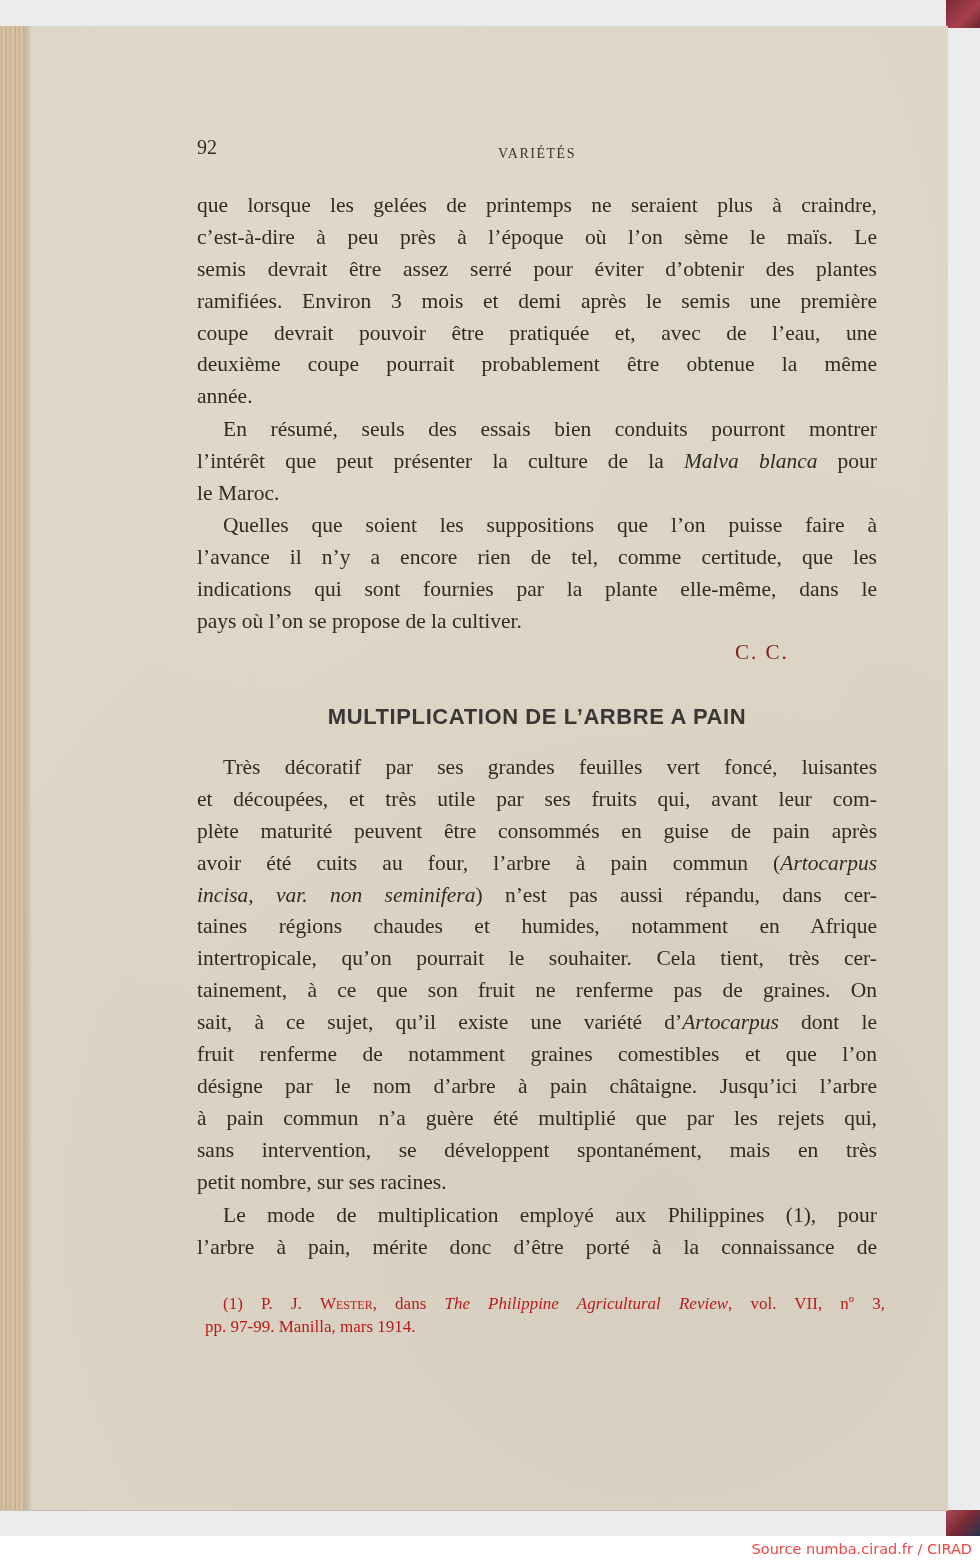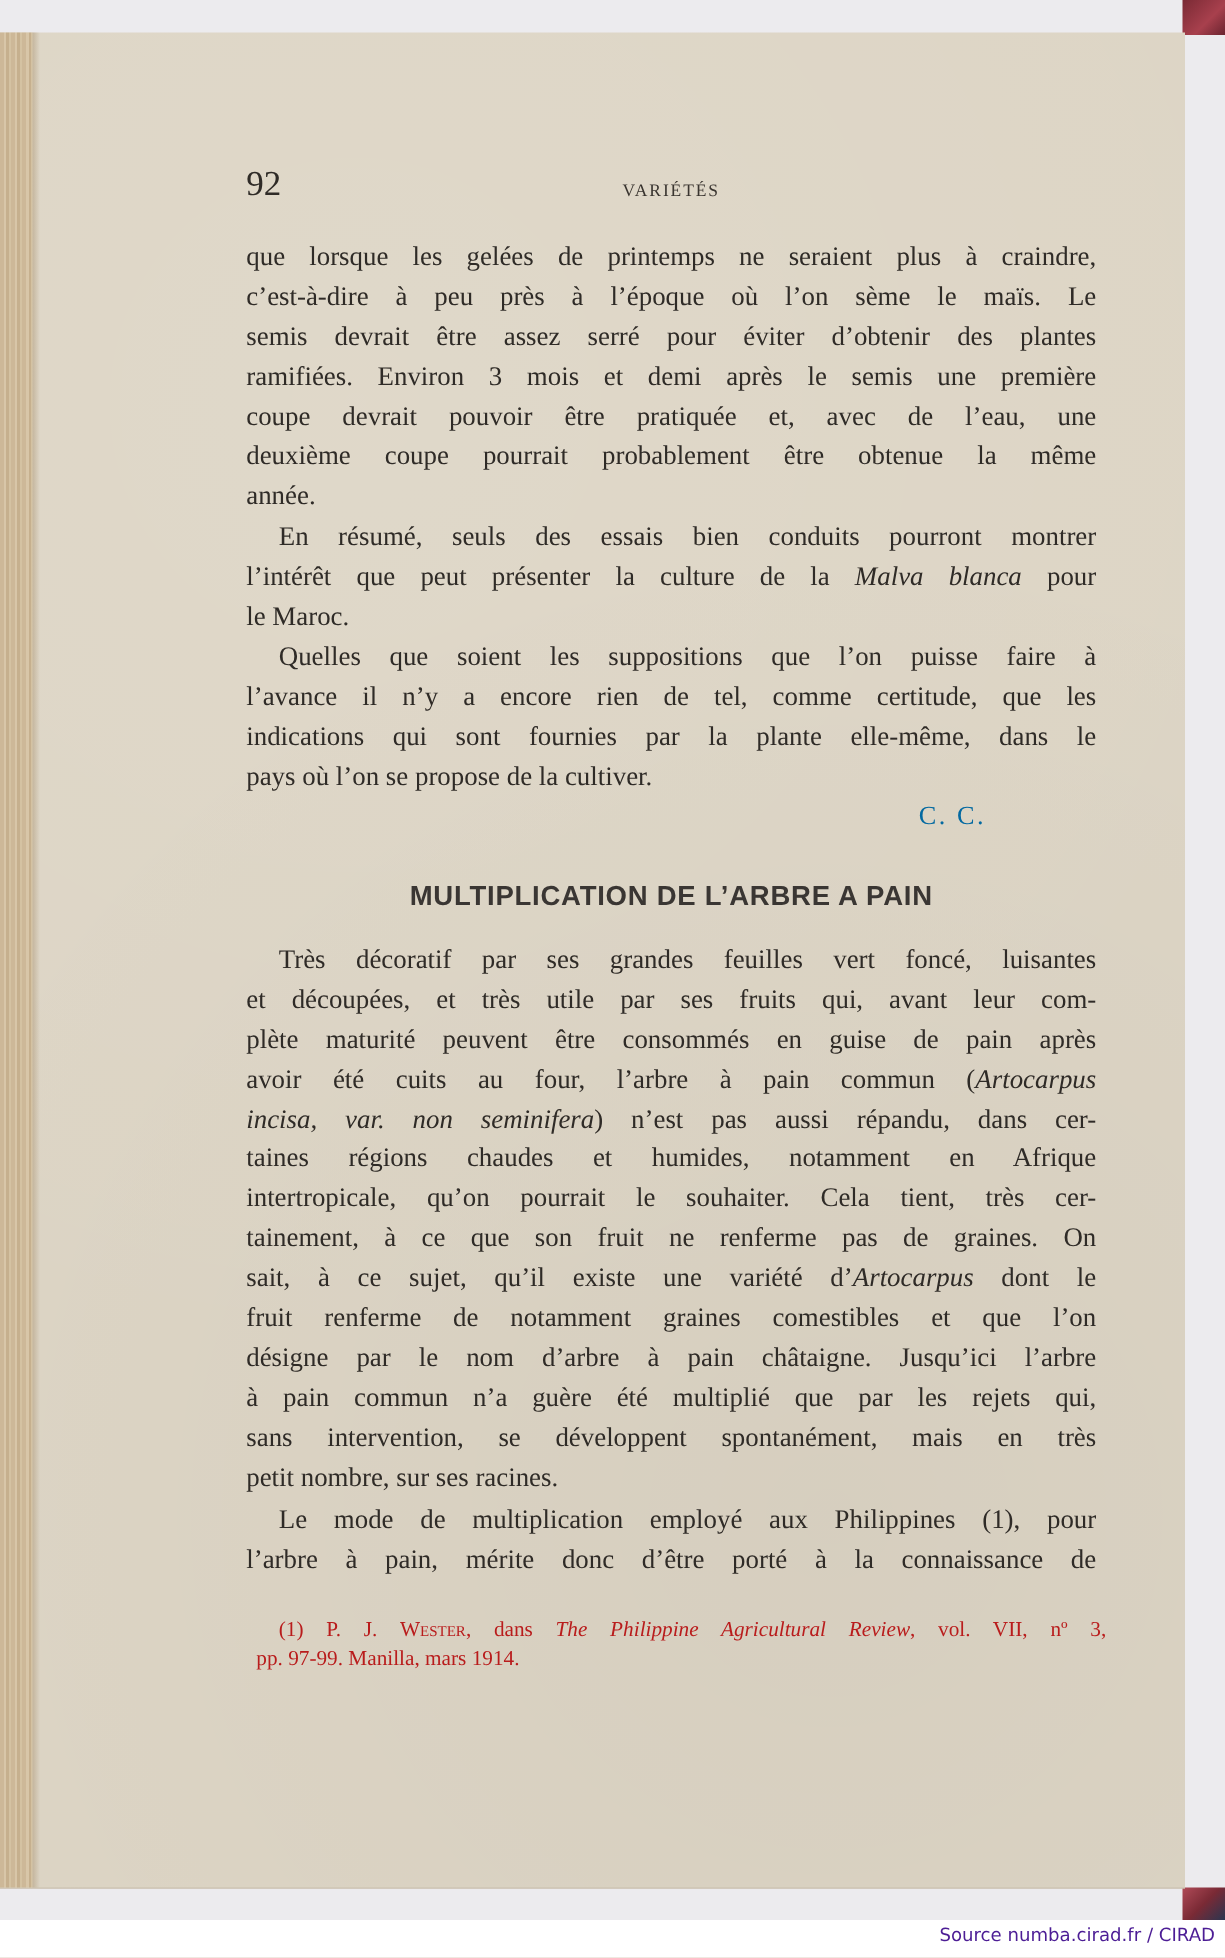--- a/index.html
+++ b/index.html
@@ -38,46 +38,46 @@
     }
     .text {
       color: #2f2b27;
       font-size: 21.5px;
       line-height: 31.9px;
     }
     .runhead {
       position: absolute; top: 132px; left: 197px; width: 680px; height: 32px;
     }
     .page-number {
-      position: absolute; left: 0; top: 0; font-size: 28px; color: #2f2b27;
+      position: absolute; left: 0; top: 0; font-size: 20px; color: #2f2b27;
     }
     .running-title {
       position: absolute; left: 0; right: 0; top: 6px; text-align: center;
       font-size: 14px; letter-spacing: 1.5px; color: #3a3530;
     }
     .block { position: absolute; left: 197px; width: 680px; }
     .line { display: block; white-space: nowrap; text-align: justify; text-align-last: justify; height: 31.9px; }
     .line.last { text-align-last: left; }
     .line.indent { padding-left: 26px; }
-    .signature { position: absolute; left: 735px; top: 640px; font-size: 21px; color: #0369a1; letter-spacing: 2px; }
+    .signature { position: absolute; left: 735px; top: 640px; font-size: 21px; color: #7f1d1d; letter-spacing: 2px; }
     .section-heading {
       position: absolute; left: 197px; width: 680px; top: 704px; text-align: center;
       font-family: "Liberation Sans", "DejaVu Sans", sans-serif; font-weight: bold;
       font-size: 22px; letter-spacing: 0.6px; color: #3a3633;
     }
     .footnote {
       position: absolute; left: 205px; width: 680px; top: 1293px;
       font-size: 17px; line-height: 22.5px; color: #b91c1c;
     }
     .footnote .line { height: 22.5px; }
     .sc { font-variant: small-caps; }
     i { font-style: italic; }
     .source {
       position: absolute; right: 8px; top: 1541px;
-      font-family: "DejaVu Sans", sans-serif; font-size: 14.5px; color: #4c1d95;
+      font-family: "DejaVu Sans", sans-serif; font-size: 14.5px; color: #ef4444;
     }
   </style>
 </head>
 <body>
 
 <div class="scan-bg"></div>
 <div class="cover-top"></div>
 <div class="cover-bottom"></div>
 
 <div class="page">

